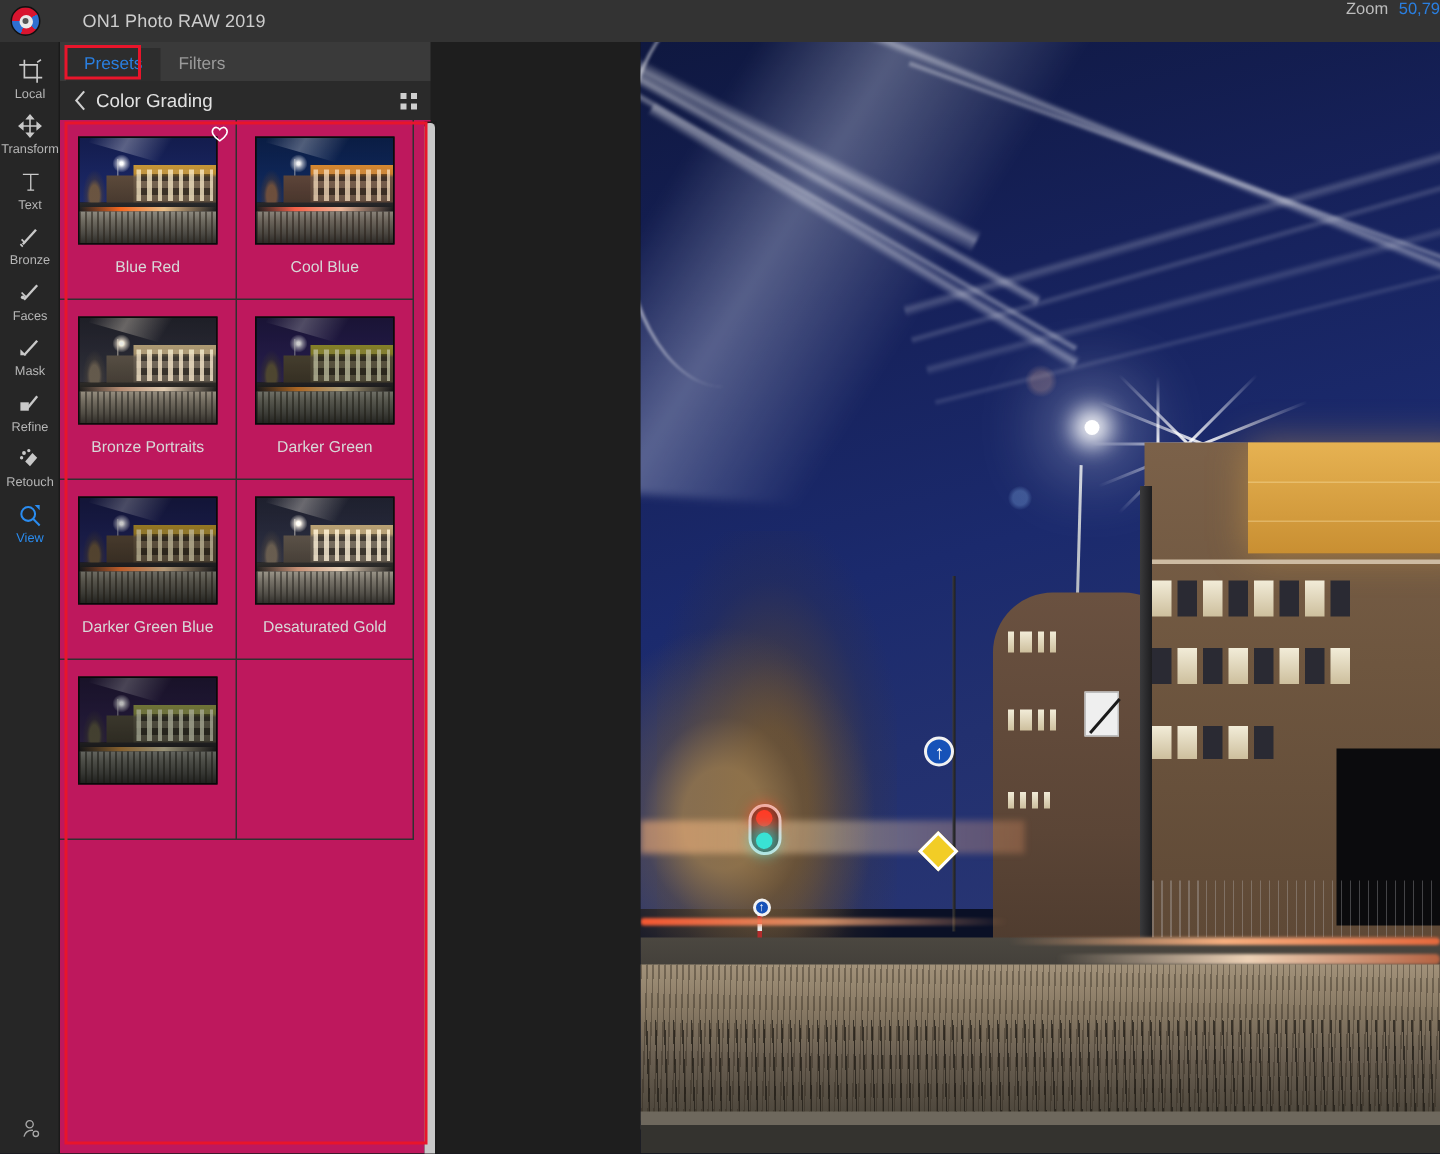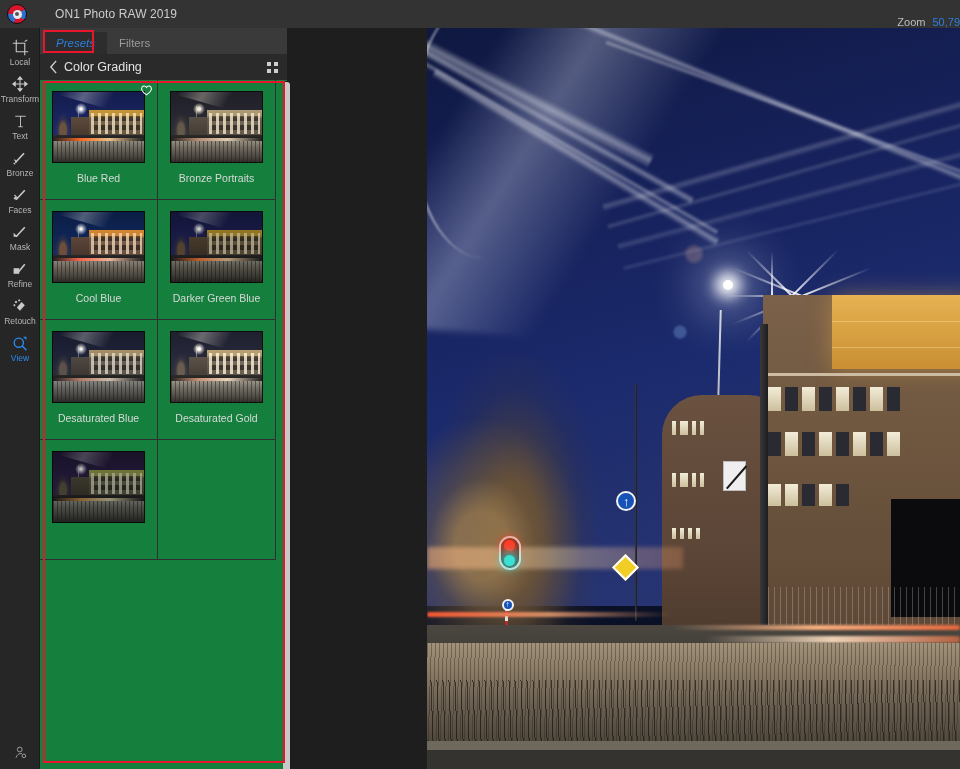--- a/index.html
+++ b/index.html
@@ -25,21 +25,21 @@
   }
   #logo .hub{
     position:absolute; left:50%; top:50%; width:9px; height:9px; margin:-4.5px 0 0 -4.5px;
     border-radius:50%; background:#e9e9e9;
   }
   #logo .hub2{
     position:absolute; left:50%; top:50%; width:4px; height:4px; margin:-2px 0 0 -2px;
     border-radius:50%; background:#555;
   }
   #apptitle{ margin-left:28px; font-size:12px; color:#cdcdcd; letter-spacing:.1px;}
-  #zoomwrap{ position:absolute; right:0; top:0; height:28px; display:flex; align-items:flex-end; }
+  #zoomwrap{ position:absolute; right:0; top:0; height:28px; display:flex; align-items:flex-start; }
   #zoomlabel{ font-size:11px; color:#bdbdbd; }
   #zoomvalue{ font-size:11px; color:#2a7fe0; margin-left:7px; margin-right:0px; }
 
   
   #toolrail{
     position:absolute; left:0; top:28px; width:40px; height:741px;
     background:#262626; border-right:1px solid #1a1a1a;
   }
   .tool{
     width:40px; height:37px; display:flex; flex-direction:column;
@@ -61,36 +61,36 @@
   }
   #tabbar{
     position:absolute; left:0; top:0; width:247px; height:26px; background:#3a3a3a;
     display:flex; align-items:flex-end;
   }
   .tab{
     height:22px; padding:0 12px; display:flex; align-items:center; justify-content:center;
     font-size:11.5px; color:#9b9b9b; background:transparent; cursor:pointer;
   }
   .tab.active{ background:#2d2d2d; color:#2a7fe0; }
-  #tab-presets{ margin-left:4px;font-style:italic; }
+  #tab-presets{ margin-left:4px; }
 
   #sectionhdr{
     position:absolute; left:0; top:26px; width:247px; height:26px;
     background:#2a2a2a; display:flex; align-items:center;
   }
   #backchev{ width:20px; display:flex; align-items:center; justify-content:center; color:#d0d0d0; margin-left:3px; }
   #sectiontitle{ font-size:12.5px; color:#e2e2e2; margin-left:1px; }
   #gridicon{ position:absolute; right:9px; top:8px; width:11px; height:11px; display:grid;
              grid-template-columns:4px 4px; grid-template-rows:4px 4px; gap:3px; }
   #gridicon i{ background:#cfcfcf; display:block; width:4px; height:4px; }
 
   
   #gridwrap{
     position:absolute; left:0; top:52px; width:247px; height:689px;
-    overflow:hidden; background:#15803d;
+    overflow:hidden; background:#be185d;
   }
   #grid{ display:flex; flex-wrap:wrap; width:247px; }
   .cell{
     width:118px; height:120px; position:relative; cursor:pointer;
     border-right:1px solid #303030; border-bottom:1px solid #303030;
     display:flex; flex-direction:column; align-items:center;
   }
   .cell.empty{ cursor:default; }
   .thumb{
     width:93px; height:72px; margin-top:11px; position:relative; overflow:hidden;
@@ -388,94 +388,94 @@
                 <div class="hedge"></div>
                 <div class="hedgetx"></div>
               </div>
             </div>
             <span class="fav"><svg width="13" height="12" viewBox="0 0 16 14" fill="none" stroke="#ffffff" stroke-width="1.3">
                 <path d="M8 13 C2 9 1 5.5 2.6 3.3 C4 1.4 6.6 1.6 8 3.8 C9.4 1.6 12 1.4 13.4 3.3 C15 5.5 14 9 8 13 Z"></path>
               </svg></span>
             <div class="caption">Blue Red</div>
           </div>
           <div class="cell">
+            <div class="thumb v-coolblue">
+              <div class="sc">
+                <div class="sky"></div>
+                <div class="ray"></div>
+                <div class="star"></div>
+                <div class="pole"></div>
+                <div class="tree"></div>
+                <div class="bldgL"></div>
+                <div class="bldg"></div>
+                <div class="win"></div>
+                <div class="road"></div>
+                <div class="trail"></div>
+                <div class="hedge"></div>
+                <div class="hedgetx"></div>
+              </div>
+            </div>
+            <div class="caption">Cool Blue</div>
+          </div>
+          <div class="cell">
             <div class="thumb v-bronze">
               <div class="sc">
                 <div class="sky"></div>
                 <div class="ray"></div>
                 <div class="star"></div>
                 <div class="pole"></div>
                 <div class="tree"></div>
                 <div class="bldgL"></div>
                 <div class="bldg"></div>
                 <div class="win"></div>
                 <div class="road"></div>
                 <div class="trail"></div>
                 <div class="hedge"></div>
                 <div class="hedgetx"></div>
               </div>
             </div>
             <div class="caption">Bronze Portraits</div>
           </div>
           <div class="cell">
-            <div class="thumb v-coolblue">
+            <div class="thumb v-darkgreen">
               <div class="sc">
                 <div class="sky"></div>
                 <div class="ray"></div>
                 <div class="star"></div>
                 <div class="pole"></div>
                 <div class="tree"></div>
                 <div class="bldgL"></div>
                 <div class="bldg"></div>
                 <div class="win"></div>
                 <div class="road"></div>
                 <div class="trail"></div>
                 <div class="hedge"></div>
                 <div class="hedgetx"></div>
               </div>
             </div>
-            <div class="caption">Cool Blue</div>
+            <div class="caption">Darker Green</div>
           </div>
           <div class="cell">
             <div class="thumb v-darkgb">
               <div class="sc">
                 <div class="sky"></div>
                 <div class="ray"></div>
                 <div class="star"></div>
                 <div class="pole"></div>
                 <div class="tree"></div>
                 <div class="bldgL"></div>
                 <div class="bldg"></div>
                 <div class="win"></div>
                 <div class="road"></div>
                 <div class="trail"></div>
                 <div class="hedge"></div>
                 <div class="hedgetx"></div>
               </div>
             </div>
             <div class="caption">Darker Green Blue</div>
-          </div>
-          <div class="cell">
-            <div class="thumb v-desatblue">
-              <div class="sc">
-                <div class="sky"></div>
-                <div class="ray"></div>
-                <div class="star"></div>
-                <div class="pole"></div>
-                <div class="tree"></div>
-                <div class="bldgL"></div>
-                <div class="bldg"></div>
-                <div class="win"></div>
-                <div class="road"></div>
-                <div class="trail"></div>
-                <div class="hedge"></div>
-                <div class="hedgetx"></div>
-              </div>
-            </div>
-            <div class="caption">Desaturated Blue</div>
           </div>
           <div class="cell">
             <div class="thumb v-desatgold">
               <div class="sc">
                 <div class="sky"></div>
                 <div class="ray"></div>
                 <div class="star"></div>
                 <div class="pole"></div>
                 <div class="tree"></div>
                 <div class="bldgL"></div>

